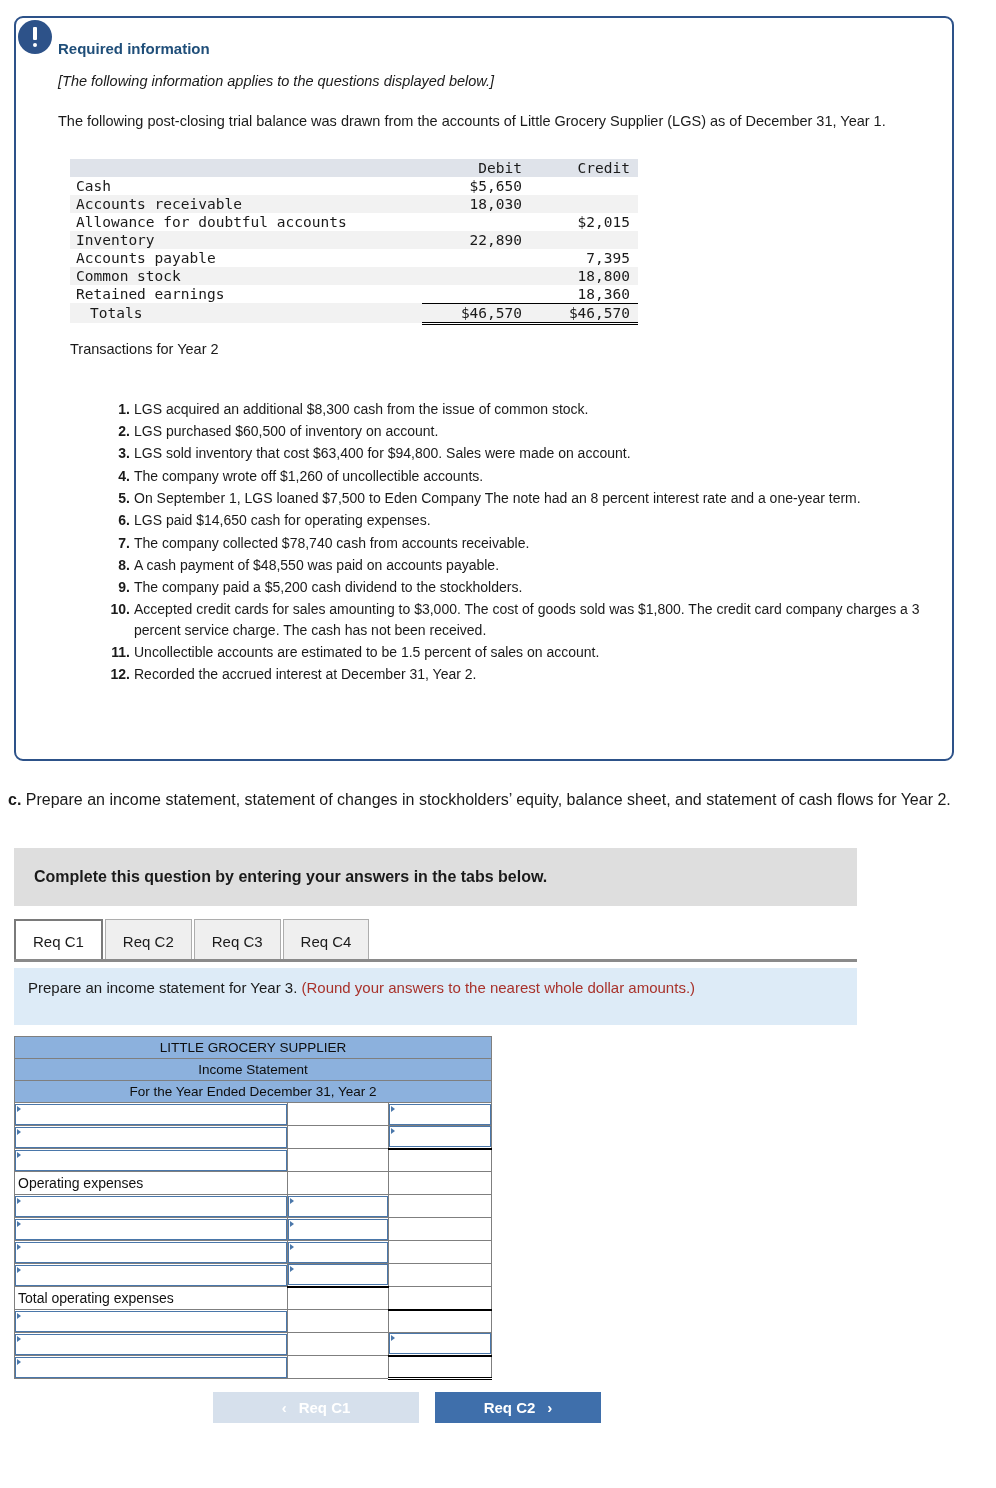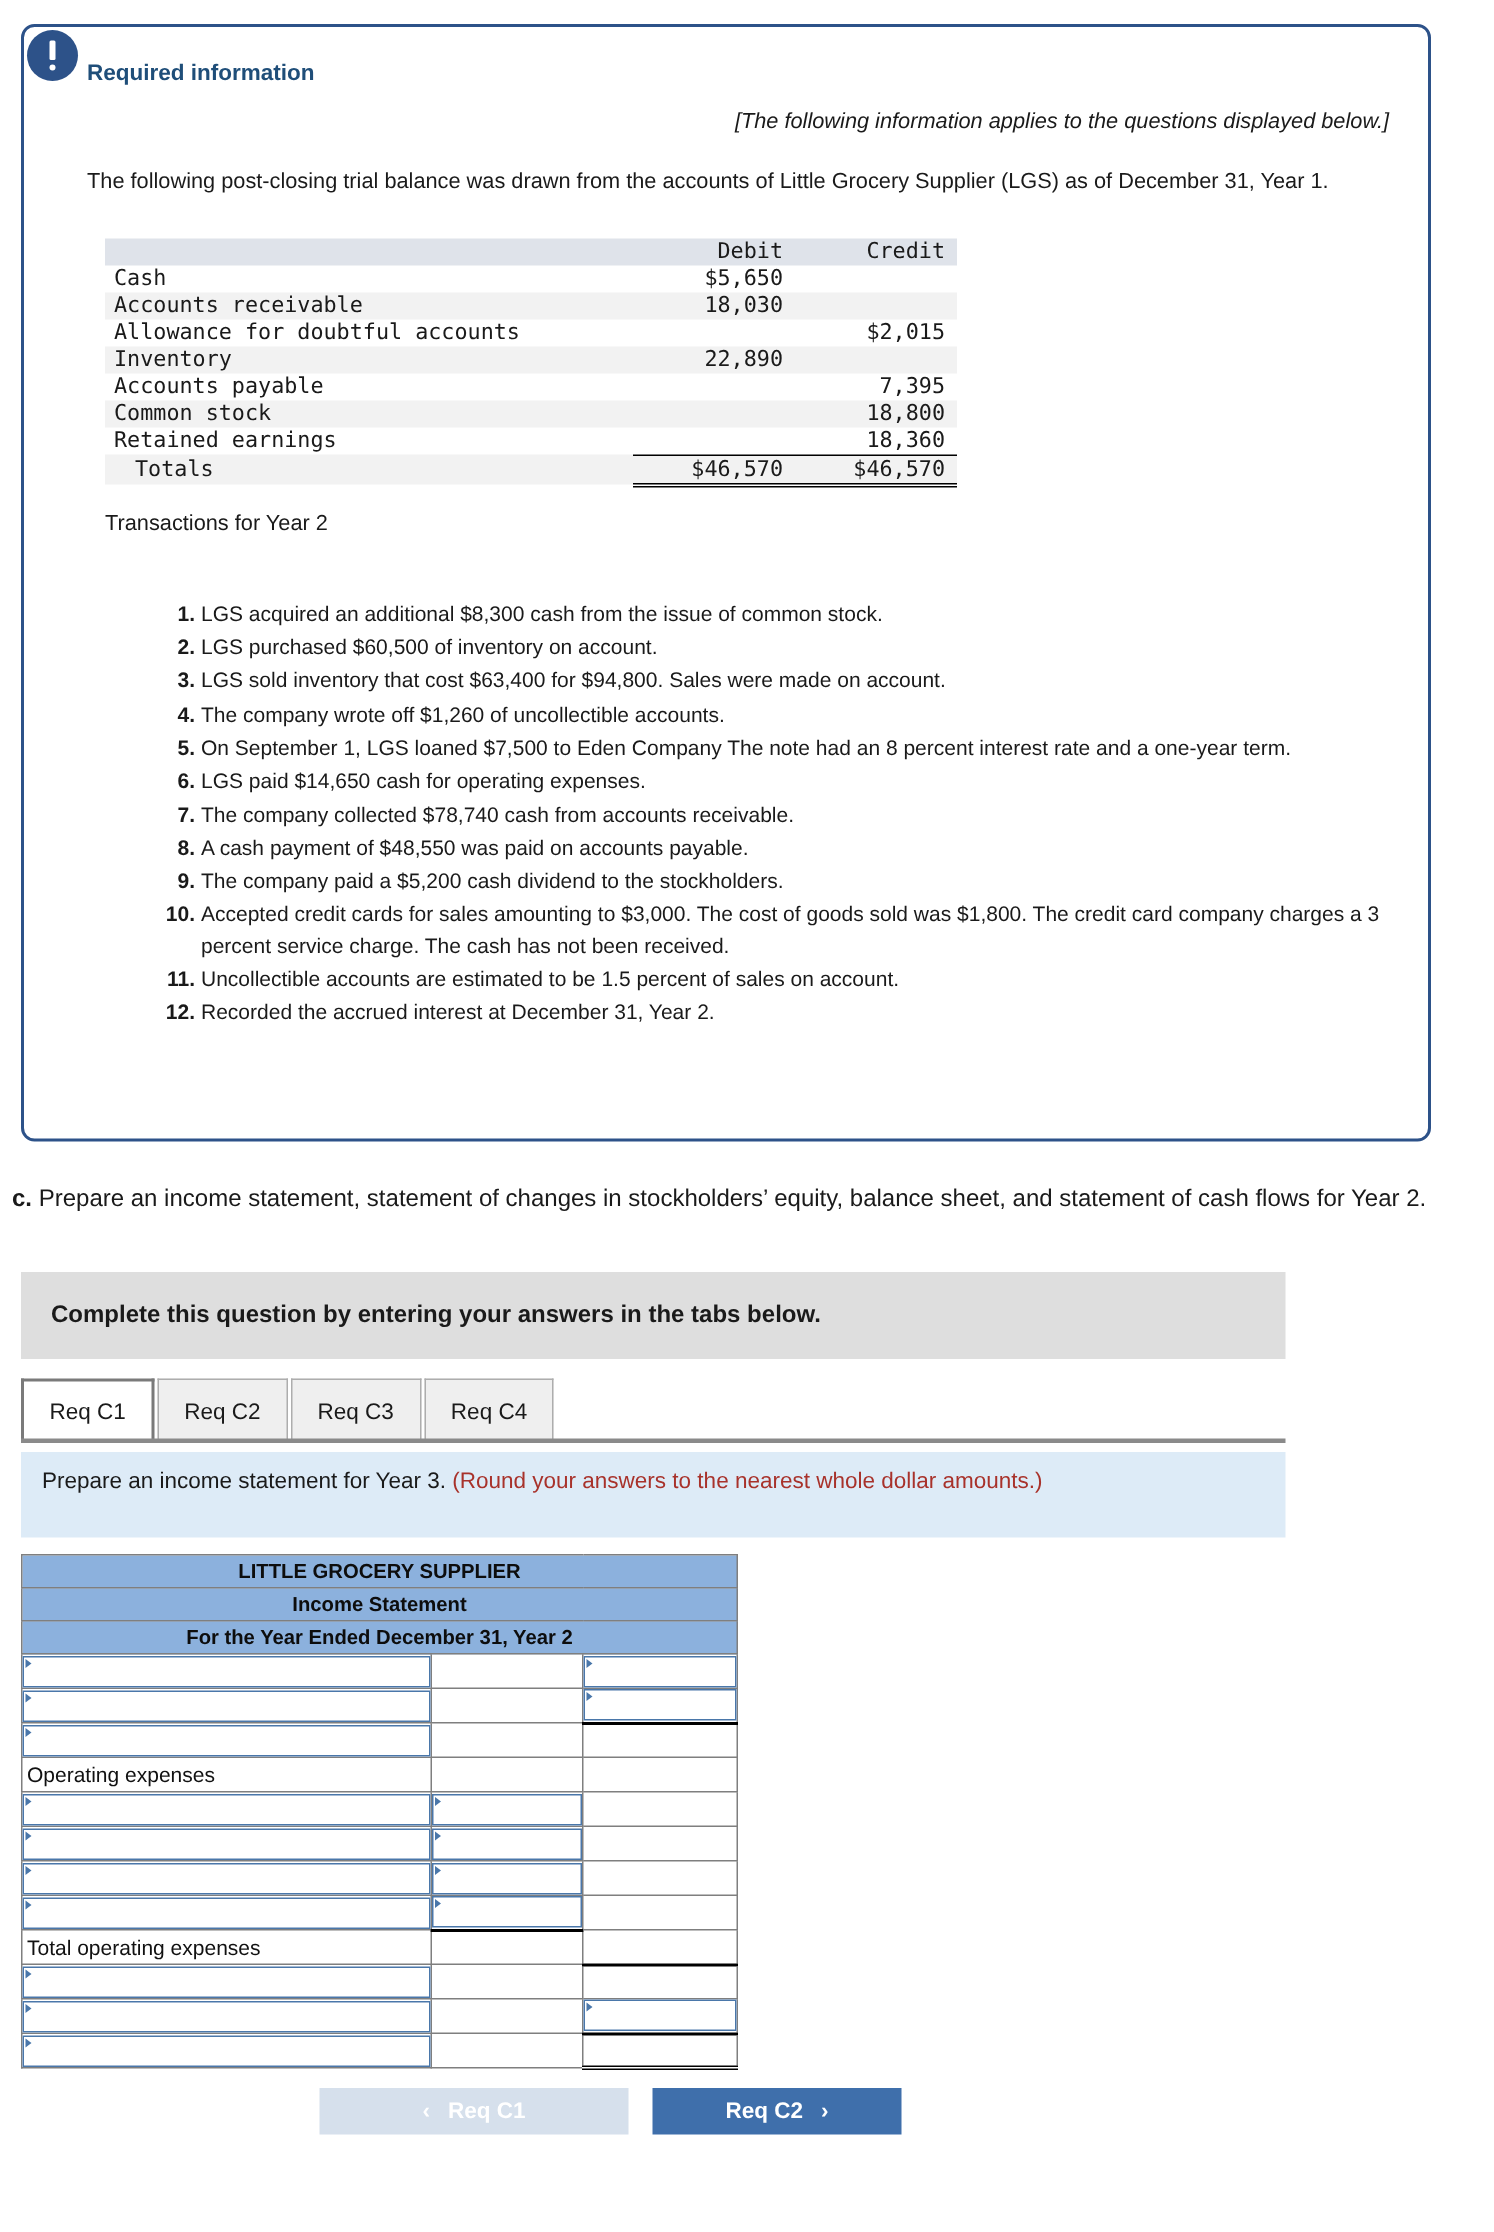--- a/index.html
+++ b/index.html
@@ -49,21 +49,20 @@
   .req-title {
     color: #1f4e79;
     font-weight: bold;
     font-size: 15px;
     margin: 0 0 16px 0;
   }
   .req-italic {
     font-style: italic;
     font-size: 14.5px;
     margin: 0 0 22px 0;
-    text-align: right;
   }
   .req-intro {
     font-size: 14.5px;
     line-height: 1.5;
     margin: 0 0 26px 0;
     max-width: 860px;
   }
 
   
   .tb-wrap { margin: 0 0 0 12px; }
@@ -194,21 +193,21 @@
   .is-table col.c3 { width: 103px; }
   .is-table td {
     border: 1px solid #7f7f7f;
     height: 23px;
     padding: 0;
     vertical-align: middle;
   }
   .is-head td {
     background: #8cb1dd;
     text-align: center;
-    font-weight: bold;
+    font-weight: normal;
     font-size: 13.5px;
     height: 22px;
     color: #0d0d0d;
   }
   
   .cellbox {
     position: relative;
     display: block;
     width: 100%; height: 21px;
     border: 1px solid #4a77aa;

